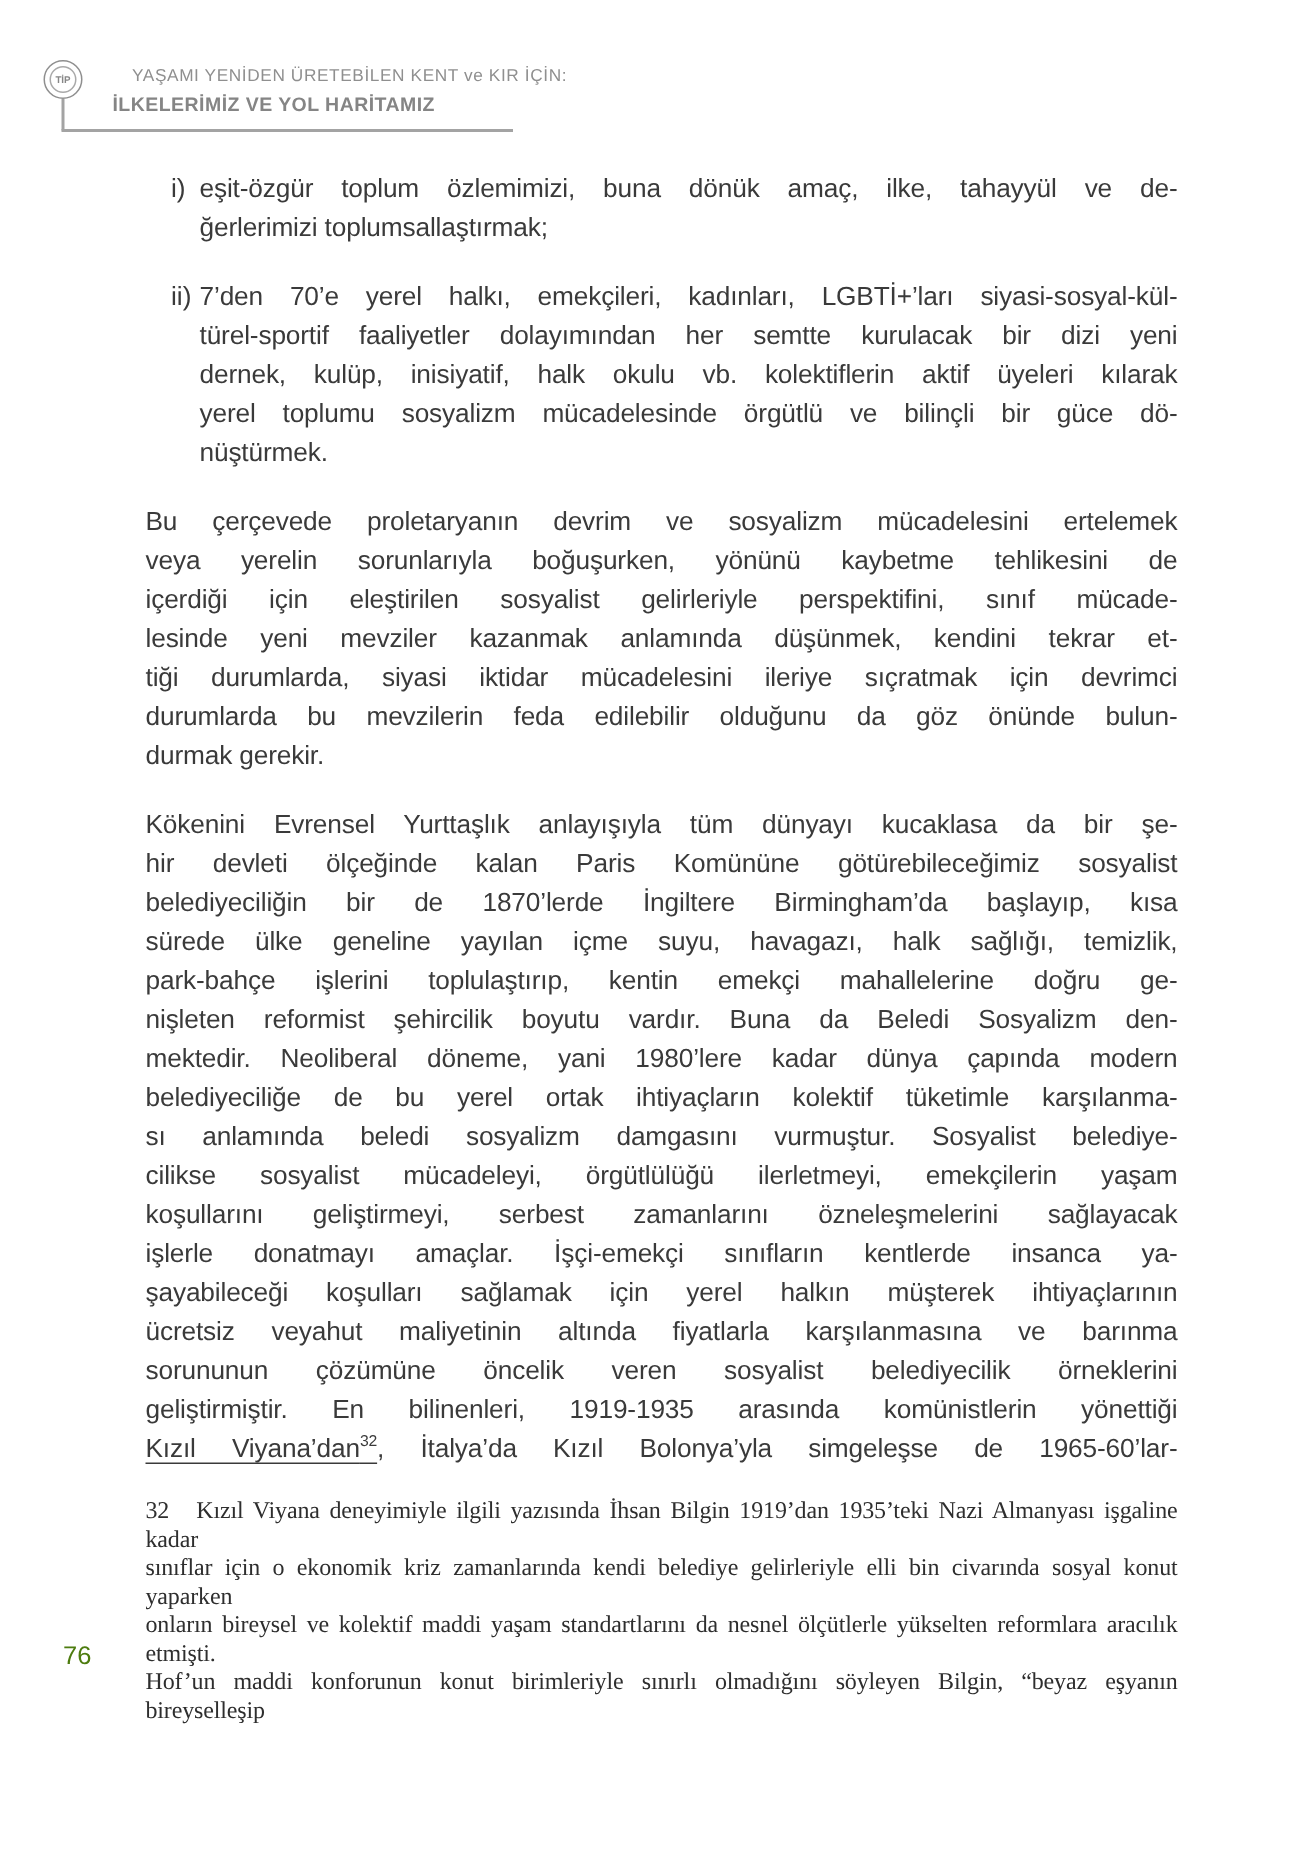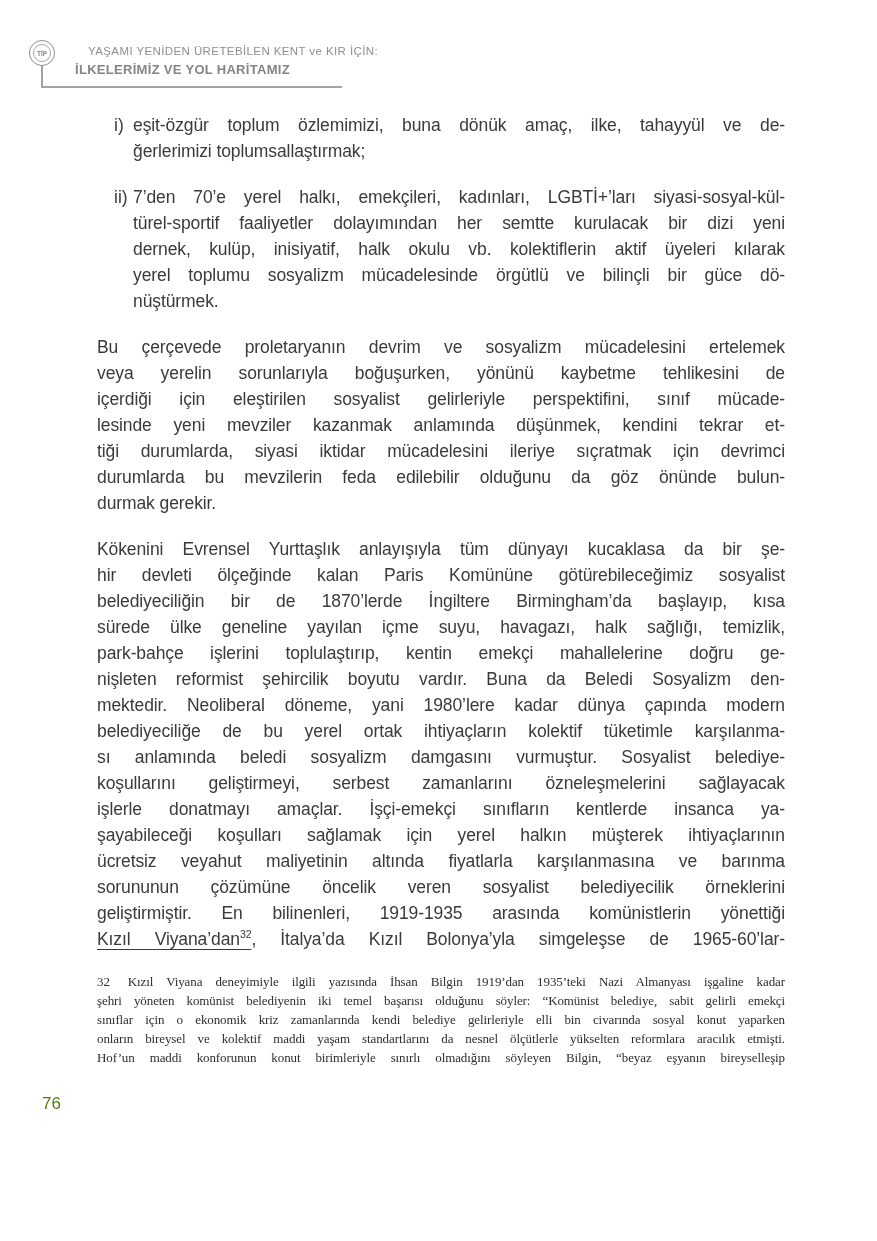--- a/index.html
+++ b/index.html
@@ -26,21 +26,21 @@
         text-align:justify;text-align-last:justify;}
   .line.end{text-align-last:left;}
   .item{position:relative;padding-left:36px;margin-bottom:20px;}
   .marker{position:absolute;left:17px;top:0;font-size:17.5px;line-height:26px;}
   .para{margin-bottom:20px;}
   sup{font-size:10.5px;line-height:0;vertical-align:super;}
   .u{text-decoration:underline;text-decoration-thickness:1px;text-underline-offset:4px;}
 
   
   .footnote{margin-top:14px;font-family:"Liberation Serif",serif;color:#2e2e2e;}
-  .footnote .line{font-size:13px;line-height:19px;letter-spacing:-0.1px;}
+  .footnote .line{font-size:16px;line-height:19px;letter-spacing:-0.1px;}
   .fn-num{margin-right:18px;}
 
   
   .pagenum{position:absolute;left:42px;top:1094px;font-size:17px;color:#4d7c0f;}
 </style>
 </head>
 <body>
 
 <div class="page">
 
@@ -85,32 +85,32 @@
     <div class="para">
         <div class="line"><span>Kökenini Evrensel Yurttaşlık anlayışıyla tüm dünyayı kucaklasa da bir şe-</span></div>
         <div class="line"><span>hir devleti ölçeğinde kalan Paris Komününe götürebileceğimiz sosyalist</span></div>
         <div class="line"><span>belediyeciliğin bir de 1870’lerde İngiltere Birmingham’da başlayıp, kısa</span></div>
         <div class="line"><span>sürede ülke geneline yayılan içme suyu, havagazı, halk sağlığı, temizlik,</span></div>
         <div class="line"><span>park-bahçe işlerini toplulaştırıp, kentin emekçi mahallelerine doğru ge-</span></div>
         <div class="line"><span>nişleten reformist şehircilik boyutu vardır. Buna da Beledi Sosyalizm den-</span></div>
         <div class="line"><span>mektedir. Neoliberal döneme, yani 1980’lere kadar dünya çapında modern</span></div>
         <div class="line"><span>belediyeciliğe de bu yerel ortak ihtiyaçların kolektif tüketimle karşılanma-</span></div>
         <div class="line"><span>sı anlamında beledi sosyalizm damgasını vurmuştur. Sosyalist belediye-</span></div>
+        <div class="line"><span>cilikse sosyalist mücadeleyi, örgütlülüğü ilerletmeyi, emekçilerin yaşam</span></div>
         <div class="line"><span>koşullarını geliştirmeyi, serbest zamanlarını özneleşmelerini sağlayacak</span></div>
         <div class="line"><span>işlerle donatmayı amaçlar. İşçi-emekçi sınıfların kentlerde insanca ya-</span></div>
         <div class="line"><span>şayabileceği koşulları sağlamak için yerel halkın müşterek ihtiyaçlarının</span></div>
         <div class="line"><span>ücretsiz veyahut maliyetinin altında fiyatlarla karşılanmasına ve barınma</span></div>
         <div class="line"><span>sorununun çözümüne öncelik veren sosyalist belediyecilik örneklerini</span></div>
         <div class="line"><span>geliştirmiştir. En bilinenleri, 1919-1935 arasında komünistlerin yönettiği</span></div>
         <div class="line"><span class="u">Kızıl Viyana’dan<sup>32</sup></span><span>, İtalya’da Kızıl Bolonya’yla simgeleşse de 1965-60’lar-</span></div>
       </div>
 
     <div class="footnote">
         <div class="line"><span class="fn-num">32</span><span>Kızıl Viyana deneyimiyle ilgili yazısında İhsan Bilgin 1919’dan 1935’teki Nazi Almanyası işgaline kadar</span></div>
-        <div class="line"><span>şehri yöneten komünist belediyenin iki temel başarısı olduğunu söyler: “Komünist belediye, sabit gelirli emekçi</span></div>
         <div class="line"><span>sınıflar için o ekonomik kriz zamanlarında kendi belediye gelirleriyle elli bin civarında sosyal konut yaparken</span></div>
         <div class="line"><span>onların bireysel ve kolektif maddi yaşam standartlarını da nesnel ölçütlerle yükselten reformlara aracılık etmişti.</span></div>
         <div class="line"><span>Hof’un maddi konforunun konut birimleriyle sınırlı olmadığını söyleyen Bilgin, “beyaz eşyanın bireyselleşip</span></div>
       </div>
   </main>
 
   <div class="pagenum">76</div>
 </div>
 
 </body></html>

